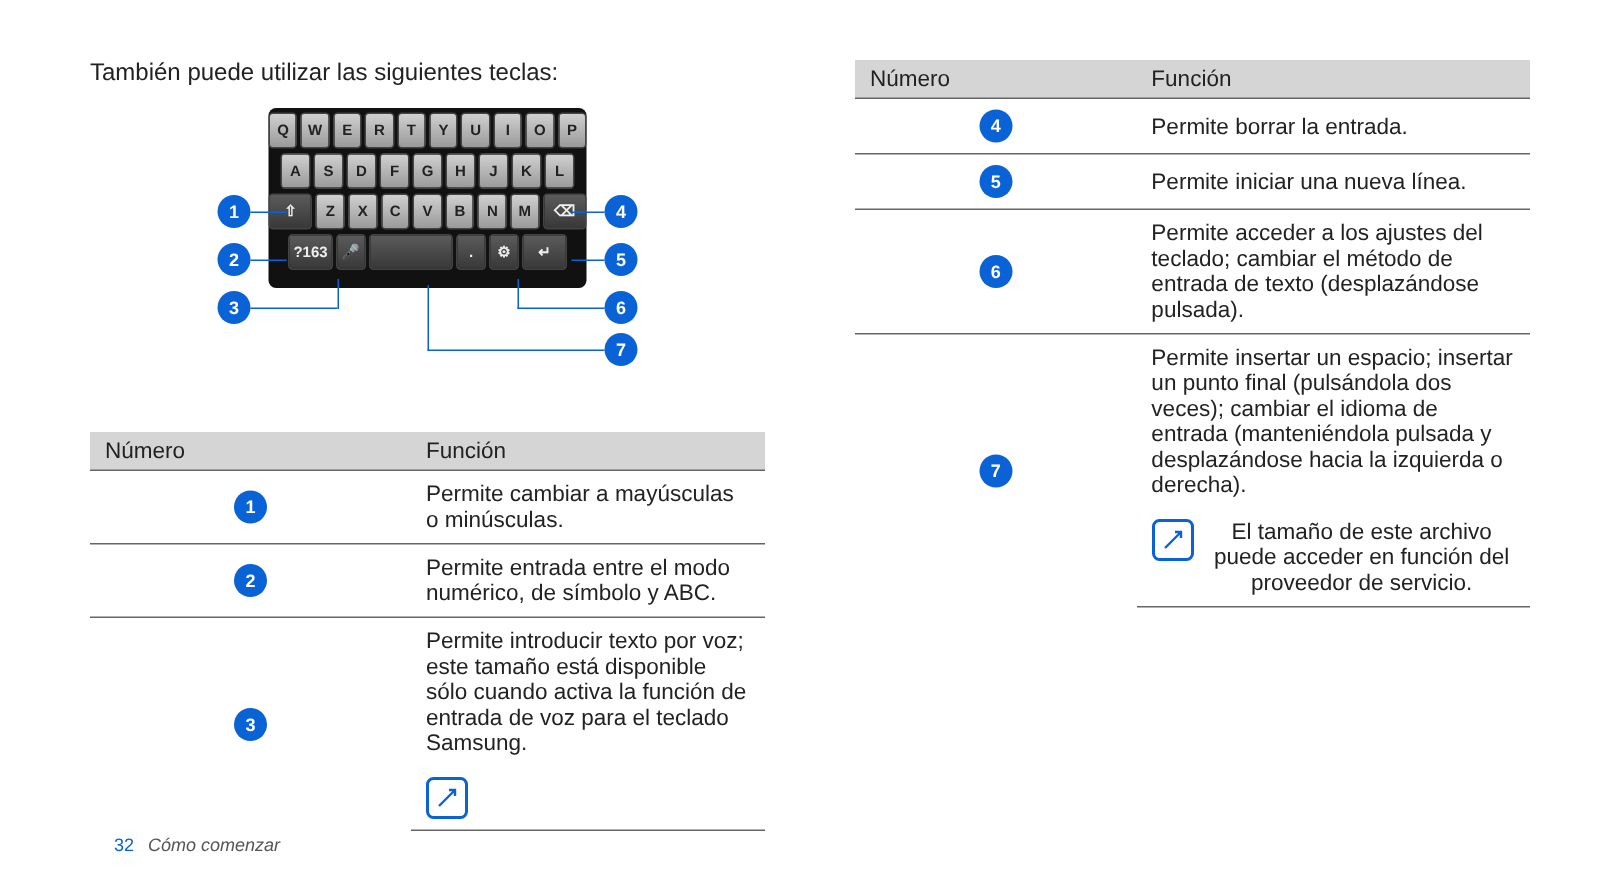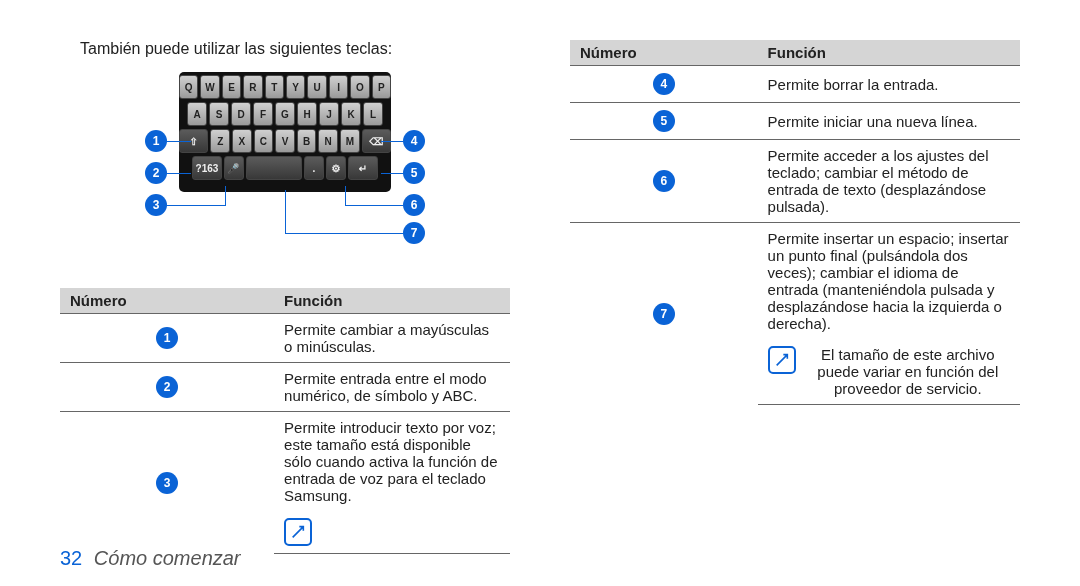--- a/index.html
+++ b/index.html
@@ -17,21 +17,20 @@
     display: flex;
     padding: 40px 60px 10px 60px;
     gap: 60px;
   }
   .col {
     flex: 1;
   }
   .intro {
     font-size: 16px;
     margin-bottom: 14px;
-    margin-left: 20px;
   }
   .keyboard-figure {
     position: relative;
     width: 300px;
     height: 196px;
     margin: 0 auto 20px;
   }
   .kbd-body {
     position: absolute;
     left: 44px; top: 0;
@@ -82,21 +81,21 @@
     background: #0a63d6;
     width: 1.4px;
   }
   table.func {
     width: 100%;
     border-collapse: collapse;
     font-size: 15px;
   }
   table.func th {
     background: #d5d5d5;
-    font-weight: bold;
+    font-weight: normal;
     text-align: left;
     padding: 4px 10px;
     border-bottom: 1px solid #666;
   }
   table.func td {
     padding: 7px 10px;
     border-bottom: 1px solid #666;
     vertical-align: middle;
   }
   table.func td:first-child {
@@ -128,23 +127,23 @@
     border: 2px solid #0a63d6;
     border-radius: 5px;
     color: #0a63d6;
     display: flex;
     align-items: center;
     justify-content: center;
   }
   .note-icon svg { width: 16px; height:16px; }
   .footer {
     position: absolute;
-    left: 60px;
+    left: 76px;
     bottom: 16px;
-    font-size: 20px;
+    font-size: 12px;
     color: #555;
     font-style: italic;
   }
   .footer .pg {
     font-style: normal;
     color: #0a63d6;
     font-weight: normal;
     margin-right: 6px;
   }
 </style>
@@ -284,21 +283,21 @@
           <td>Permite insertar un espacio; insertar un punto final (pulsándola dos veces); cambiar el idioma de entrada (manteniéndola pulsada y desplazándose hacia la izquierda o derecha).</td>
         </tr>
         <tr>
           <td>
             <div class="note-row">
               <span class="note-icon">
                 <svg viewBox="0 0 24 24" fill="none" stroke="currentColor" stroke-width="2.4">
                     <path d="M4 20 L20 4 M14 4 h6 v6"></path>
                   </svg>
               </span>
-              <span>El tamaño de este archivo puede variar en función del proveedor de servicio.</span>
+              <span>El tamaño de este archivo puede acceder en función del proveedor de servicio.</span>
             </div>
           </td>
         </tr>
       </tbody>
     </table>
   </div>
 </div>
 
 <div class="footer">
   <span class="pg">32</span>

